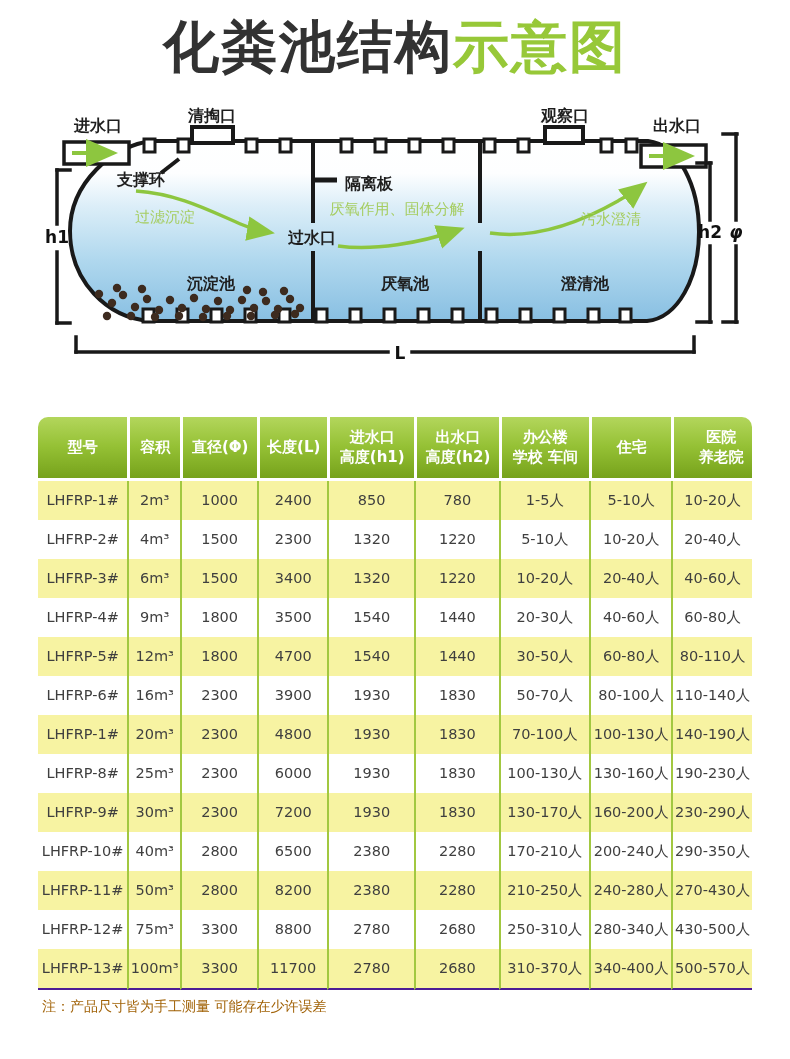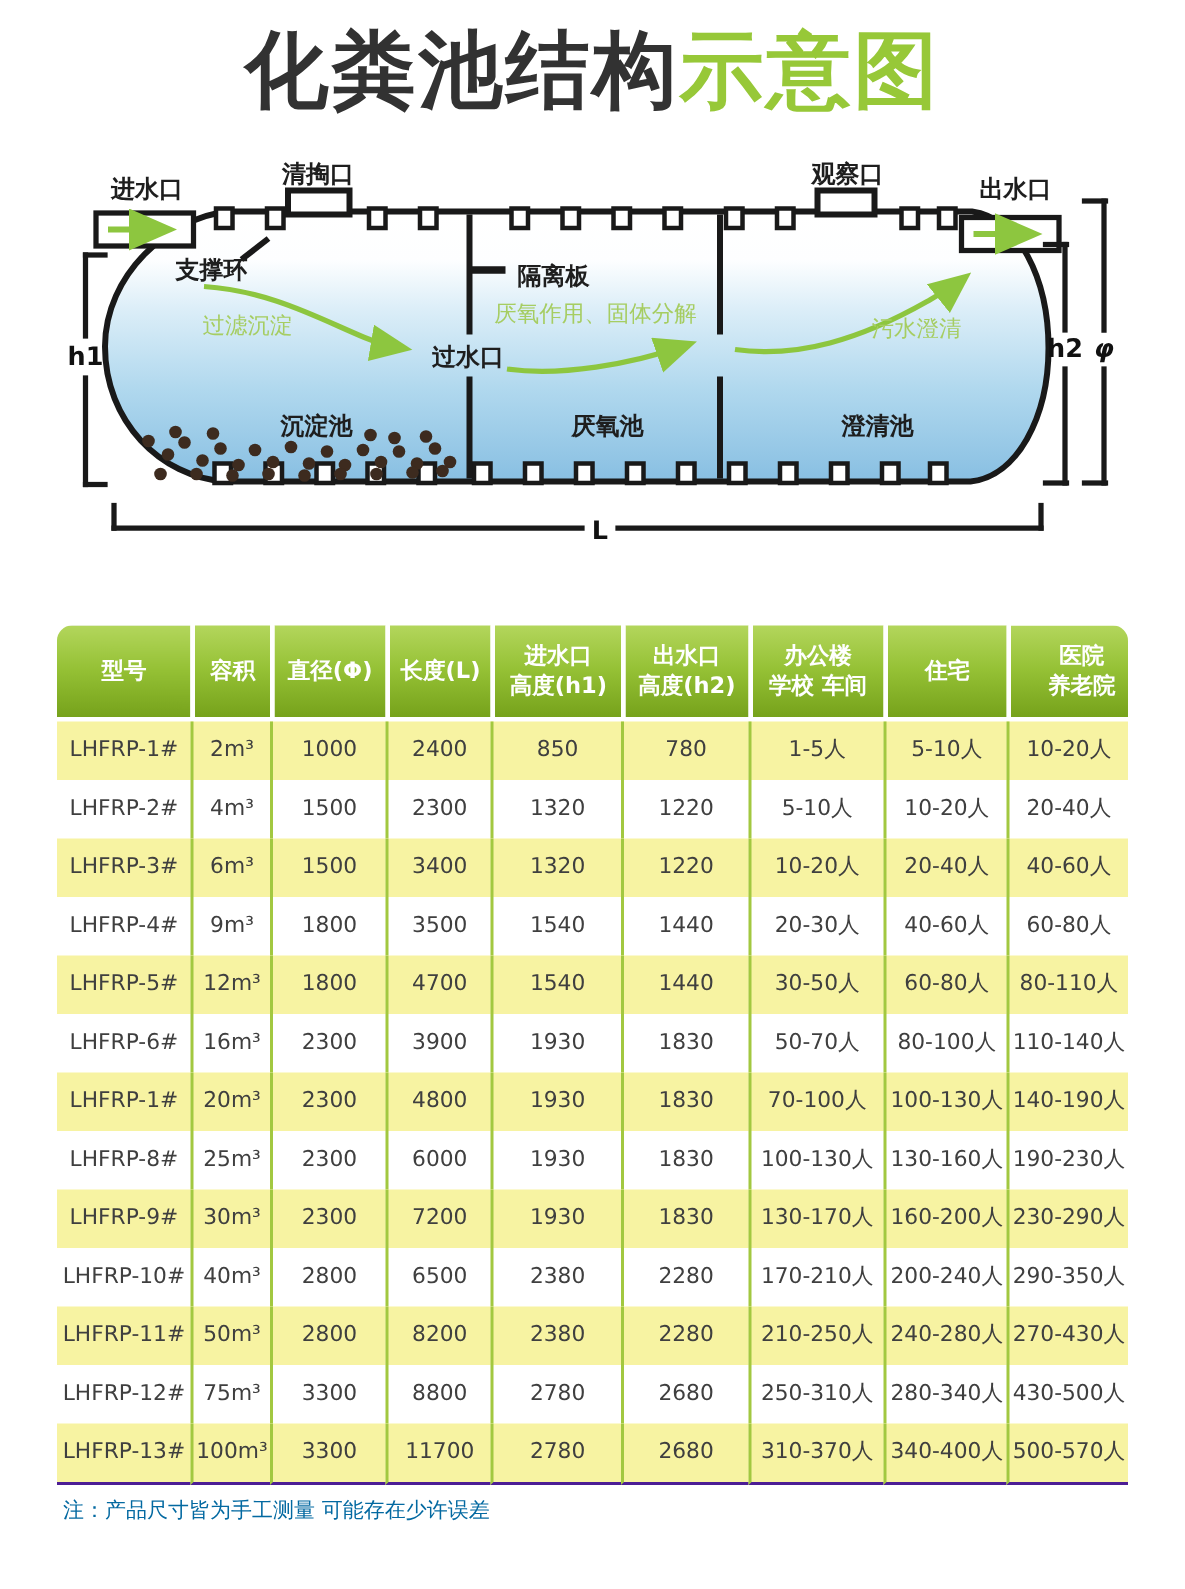--- a/index.html
+++ b/index.html
@@ -28,21 +28,21 @@
   th:first-child{border-left:none;border-top-left-radius:10px;}
   th:last-child{border-top-right-radius:10px;padding-left:16px;}
   td{text-align:center;height:39px;font-size:14.5px;color:#3f3f3f;
      border-left:2px solid #a2c840;padding:0;line-height:1;}
   td:first-child{border-left:none;}
   tr.odd td{background:#f7f3a2;}
   tr.even td{background:#ffffff;margin-top:40px;}
   tbody tr:last-child td{border-bottom:2px solid #4c1d95;}
 
   
-  .note{position:absolute;left:42px;top:998px;font-size:14px;color:#0369a1;}
+  .note{position:absolute;left:42px;top:998px;font-size:14px;color:#a16207;}
 </style>
 </head>
 <body>
 
 <div id="page">
 
   <div class="title"><span>化粪池结构</span><span class="green">示意图</span></div>
 
   <svg id="diagram" viewBox="0 0 790 385" width="790" height="385">
     <defs>

